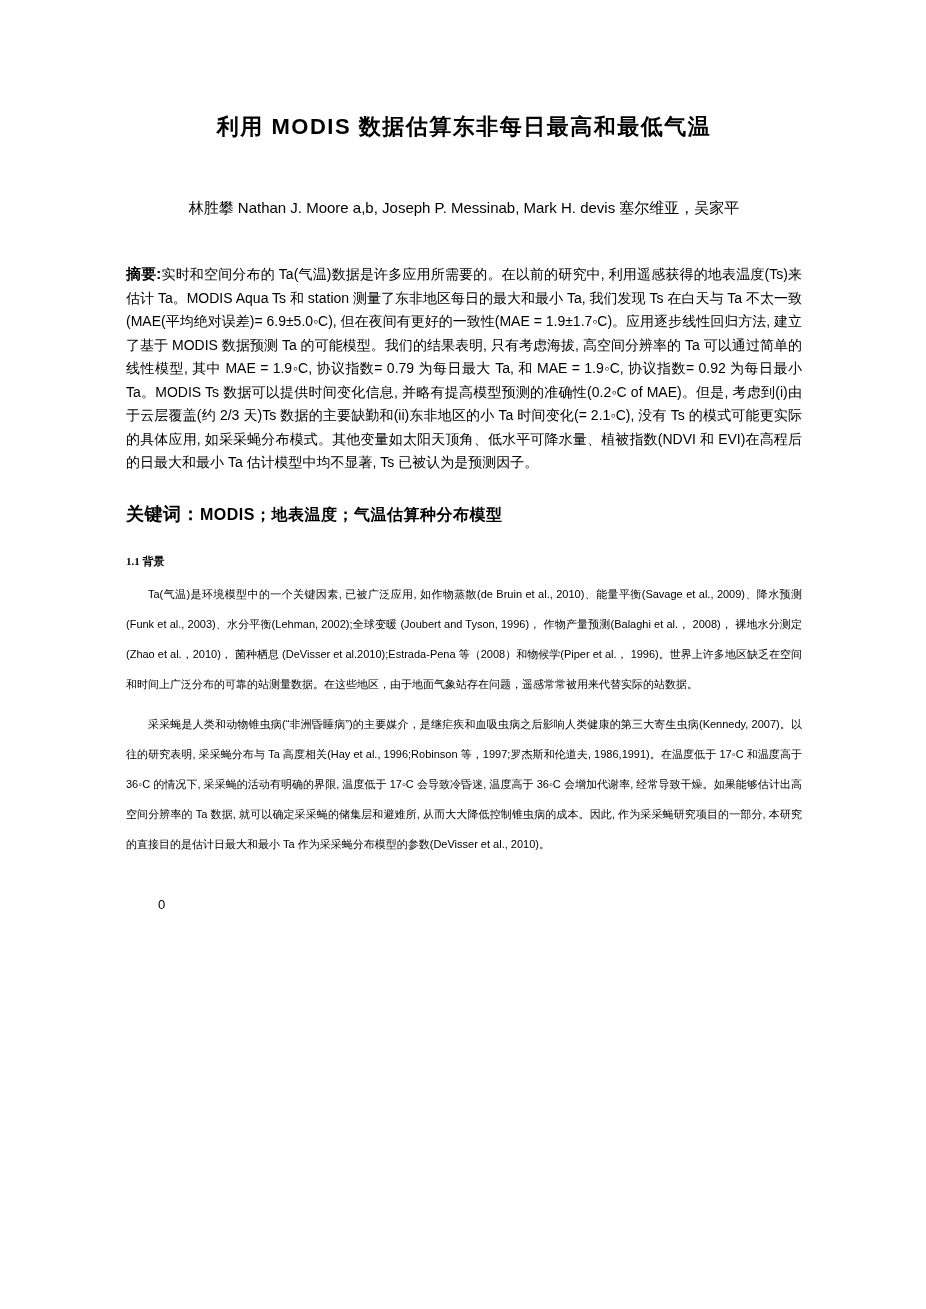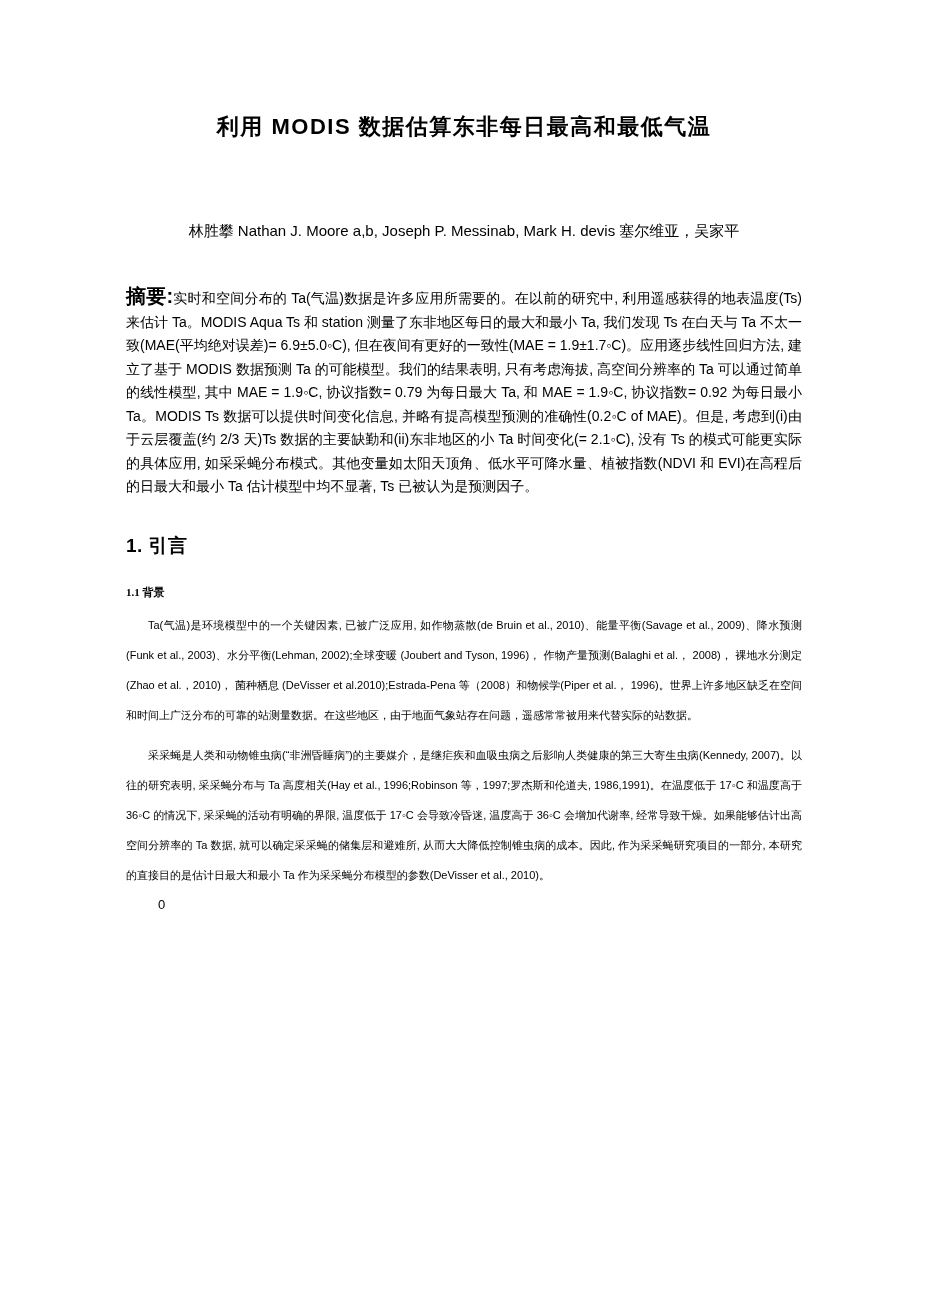--- a/index.html
+++ b/index.html
@@ -19,34 +19,34 @@
     position: relative;
   }
   .title {
     font-size: 22px;
     font-weight: 700;
     text-align: center;
     letter-spacing: 1.5px;
     line-height: 30px;
   }
   .authors {
-    margin-top: 79px;
+    margin-top: 56px;
     text-align: center;
     font-size: 15px;
     line-height: 20px;
   }
   .abstract {
     margin-top: 44px;
     font-size: 14px;
     line-height: 23.5px;
     text-align: justify;
   }
   .abs-label {
     font-weight: 700;
-    font-size: 20px;
+    font-size: 15px;
   }
   .keywords {
     margin-top: 26px;
     line-height: 26px;
   }
   .kw-label {
     font-weight: 700;
     font-size: 18px;
     letter-spacing: 0.5px;
   }
@@ -85,22 +85,22 @@
 <body>
 
 <div class="page">
 
   <h1 class="title">利用 MODIS 数据估算东非每日最高和最低气温</h1>
 
   <div class="authors">林胜攀 Nathan J. Moore a,b, Joseph P. Messinab, Mark H. devis 塞尔维亚，吴家平</div>
 
   <p class="abstract"><span class="abs-label">摘要:</span><span>实时和空间分布的 Ta(气温)数据是许多应用所需要的。在以前的研究中, 利用遥感获得的地表温度(Ts)来估计 Ta。MODIS Aqua Ts 和 station 测量了东非地区每日的最大和最小 Ta, 我们发现 Ts 在白天与 Ta 不太一致(MAE(平均绝对误差)= 6.9±5.0◦C), 但在夜间有更好的一致性(MAE = 1.9±1.7◦C)。应用逐步线性回归方法, 建立了基于 MODIS 数据预测 Ta 的可能模型。我们的结果表明, 只有考虑海拔, 高空间分辨率的 Ta 可以通过简单的线性模型, 其中 MAE = 1.9◦C, 协议指数= 0.79 为每日最大 Ta, 和 MAE = 1.9◦C, 协议指数= 0.92 为每日最小 Ta。MODIS Ts 数据可以提供时间变化信息, 并略有提高模型预测的准确性(0.2◦C of MAE)。但是, 考虑到(i)由于云层覆盖(约 2/3 天)Ts 数据的主要缺勤和(ii)东非地区的小 Ta 时间变化(= 2.1◦C), 没有 Ts 的模式可能更实际的具体应用, 如采采蝇分布模式。其他变量如太阳天顶角、低水平可降水量、植被指数(NDVI 和 EVI)在高程后的日最大和最小 Ta 估计模型中均不显著, Ts 已被认为是预测因子。</span></p>
 
+  <div class="keywords"><span class="kw-label">关键词：</span><span class="kw-text">MODIS；地表温度；气温估算种分布模型</span></div>
 
-  <h2 class="sec-heading">1. 引言</h2>
 
   <h3 class="subsec-heading">1.1 背景</h3>
 
   <p class="body-para">Ta(气温)是环境模型中的一个关键因素, 已被广泛应用, 如作物蒸散(de Bruin et al., 2010)、能量平衡(Savage et al.,  2009)、降水预测(Funk et al.,  2003)、水分平衡(Lehman, 2002);全球变暖 (Joubert and Tyson, 1996)， 作物产量预测(Balaghi et al.， 2008)， 裸地水分测定 (Zhao et al.，2010)， 菌种栖息 (DeVisser et al.2010);Estrada-Pena 等（2008）和物候学(Piper et al.， 1996)。世界上许多地区缺乏在空间和时间上广泛分布的可靠的站测量数据。在这些地区，由于地面气象站存在问题，遥感常常被用来代替实际的站数据。</p>
 
   <p class="body-para">采采蝇是人类和动物锥虫病(“非洲昏睡病”)的主要媒介，是继疟疾和血吸虫病之后影响人类健康的第三大寄生虫病(Kennedy, 2007)。以往的研究表明, 采采蝇分布与 Ta 高度相关(Hay et al.,  1996;Robinson 等，1997;罗杰斯和伦道夫, 1986,1991)。在温度低于 17◦C 和温度高于 36◦C 的情况下, 采采蝇的活动有明确的界限, 温度低于 17◦C 会导致冷昏迷, 温度高于 36◦C 会增加代谢率, 经常导致干燥。如果能够估计出高空间分辨率的 Ta 数据, 就可以确定采采蝇的储集层和避难所, 从而大大降低控制锥虫病的成本。因此, 作为采采蝇研究项目的一部分, 本研究的直接目的是估计日最大和最小 Ta 作为采采蝇分布模型的参数(DeVisser et al.,  2010)。</p>
 
 
   <div class="page-number">0</div>
 

